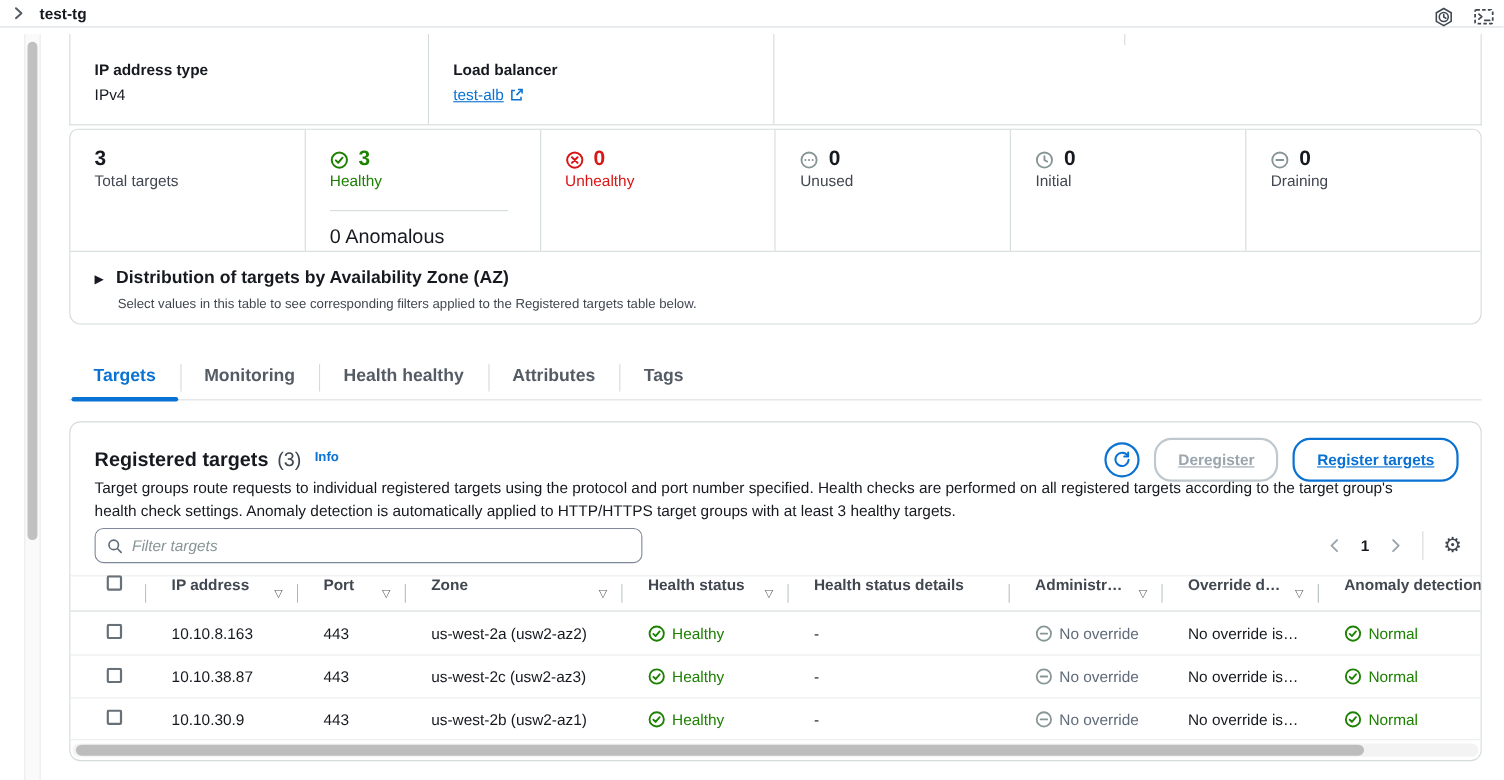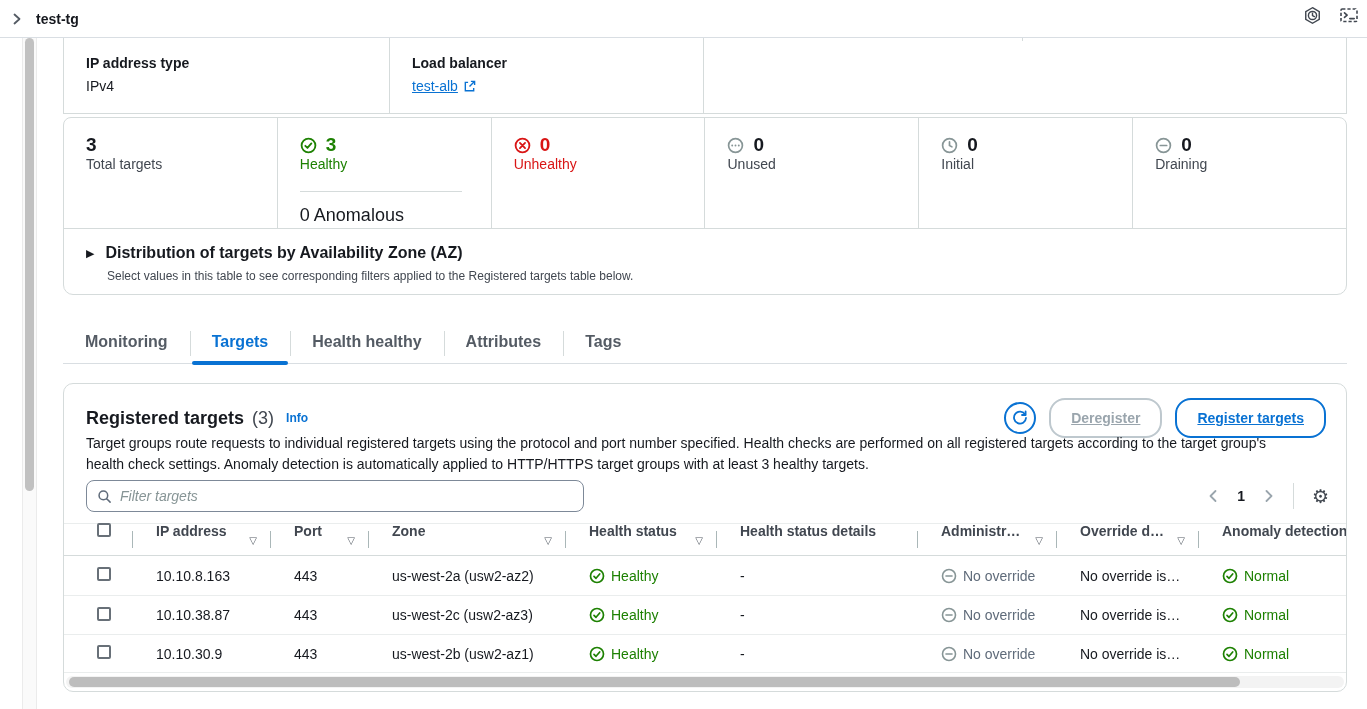--- a/index.html
+++ b/index.html
@@ -2,21 +2,21 @@
 <html><head>
 <meta charset="utf-8">
 <style>
   * { margin:0; padding:0; box-sizing:border-box; }
   html,body { width:1367px; height:709px; overflow:hidden; background:#fff;
     font-family:"Liberation Sans","DejaVu Sans",sans-serif; color:#16191f; font-size:14px; }
   body { position:relative; }
   svg { display:block; }
 
   
-  .topbar { position:absolute; top:0; left:0; width:1367px; height:38px; background:#fff;
+  .topbar { position:absolute; top:0; left:0; width:1367px; height:25px; background:#fff;
     border-bottom:1px solid #d9dee3; display:flex; align-items:center; z-index:5; }
   .bc-chevron { margin-left:11px; color:#545b64; }
   .topbar-title { font-weight:bold; font-size:14px; margin-left:13px; color:#16191f; }
   .topbar-icons { position:absolute; right:8px; top:0; height:31px; display:flex; align-items:center; gap:17px; color:#414750; }
   .topbar-icons > span { cursor:pointer; }
 
   
   .vscroll { position:absolute; left:22px; top:31px; width:15px; height:678px; background:#fafafa;
     border-left:1px solid #ebebeb; border-right:1px solid #ebebeb; }
   .vscroll-thumb { position:absolute; left:2px; top:7px; width:9px; height:453px; background:#c1c1c1; border-radius:5px; }
@@ -60,21 +60,21 @@
   .tabs { position:absolute; top:324px; left:63px; width:1284px; height:40px; display:flex;
     border-bottom:1px solid #d9dee2; }
   .tab { position:relative; padding:9px 22px 0 22px; font-size:16px; font-weight:bold; color:#545b64; cursor:pointer; }
   .tab + .tab::before { content:""; position:absolute; left:0; top:7px; height:25px; width:1px; background:#d5dbdb; }
   .tab.active { color:#0972d3; }
   .tab.active::after { content:""; position:absolute; left:2px; right:2px; bottom:-2px; height:4px; background:#0972d3; border-radius:2px; }
 
   
   .targets-card { top:383px; height:309px; border-radius:10px; overflow:hidden; }
   .tc-headrow { position:absolute; top:14px; left:22px; right:20px; display:flex; align-items:center; }
-  .tc-titlegrp { display:flex; align-items:center; gap:8px; }
+  .tc-titlegrp { display:flex; align-items:flex-start; gap:8px; }
   .tc-title { font-size:18px; font-weight:bold; }
   .tc-count { font-size:18px; color:#414750; }
   .tc-info { font-size:12px; font-weight:bold; color:#0972d3; cursor:pointer; margin-left:4px; }
   .tc-actions { margin-left:auto; display:flex; align-items:center; gap:13px; }
   .anomaly-link { display:inline-flex; align-items:center; gap:6px; color:#0972d3; font-size:14px;
     border-bottom:1px dashed #0972d3; padding-bottom:3px; cursor:pointer; }
   .anomaly-link b { font-weight:bold; }
   .btn { height:40px; border-radius:16px; background:#fff; border:2px solid; font-size:14px; font-weight:bold;
     display:inline-flex; align-items:center; padding:0 20px; cursor:pointer; font-family:inherit;text-decoration:underline; }
   .btn-disabled { border-color:#bec8ce; color:#9aa5ad; cursor:default; }
@@ -247,22 +247,22 @@
   <div class="dist">
     <div class="dist-head">
       <span class="dist-tri">▶</span>
       <span class="dist-title">Distribution of targets by Availability Zone (AZ)</span>
     </div>
     <div class="dist-sub">Select values in this table to see corresponding filters applied to the Registered targets table below.</div>
   </div>
 </div>
 
 <div class="tabs">
+  <div class="tab active">Targets</div>
   <div class="tab">Monitoring</div>
-  <div class="tab active">Targets</div>
   <div class="tab">Health healthy</div>
   <div class="tab">Attributes</div>
   <div class="tab">Tags</div>
 </div>
 
 <div class="card targets-card">
 
   <div class="tc-headrow">
     <div class="tc-titlegrp">
       <span class="tc-title">Registered targets</span>

